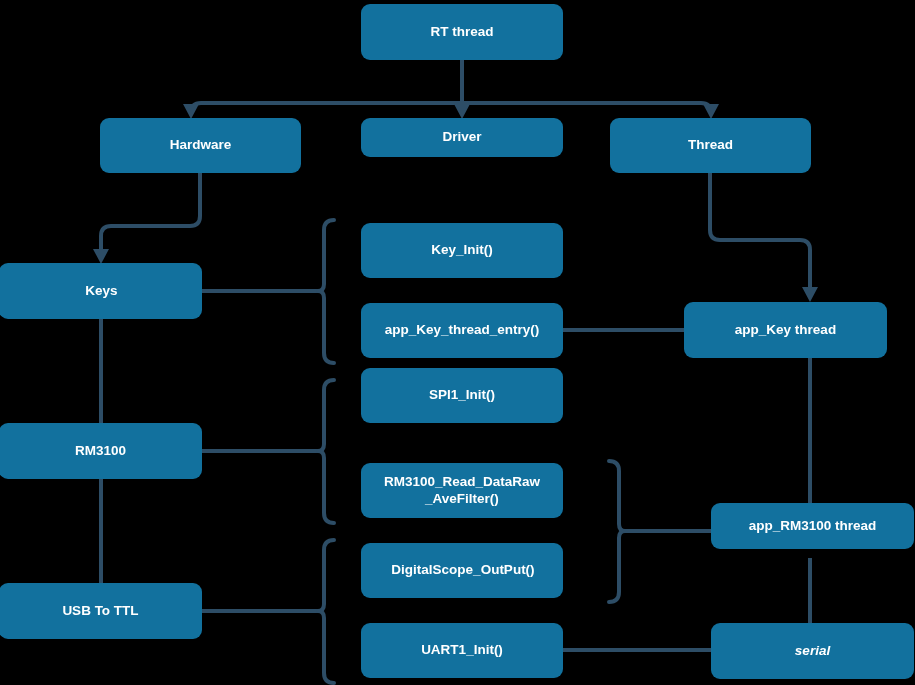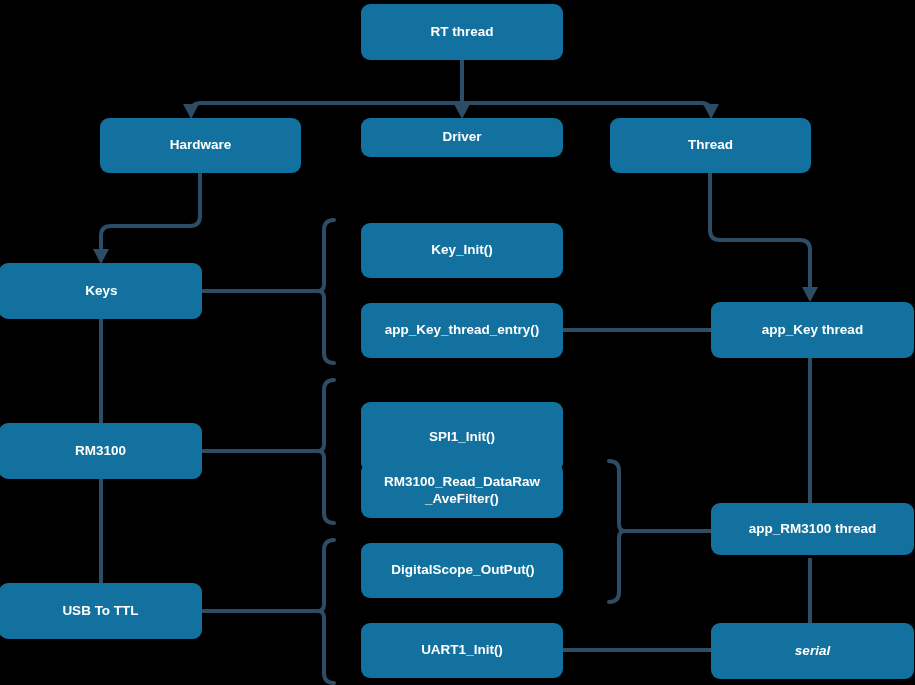--- a/index.html
+++ b/index.html
@@ -135,42 +135,42 @@
   </div>
 
   <div class="node" style="left:361px; top:223px; width:202px; height:55px;align-items:center;">
     <span>Key_Init()</span>
   </div>
 
   <div class="node" style="left:361px; top:303px; width:202px; height:55px;">
     <span>app_Key_thread_entry()</span>
   </div>
 
-  <div class="node" style="left:361px; top:402px; width:202px; height:70px;">
+  <div class="node" style="left:361px; top:368px; width:202px; height:55px;">
     <span>SPI1_Init()</span>
   </div>
 
   <div class="node" style="left:361px; top:463px; width:202px; height:55px;">
     <span>RM3100_Read_DataRaw
 _AveFilter()</span>
   </div>
 
   <div class="node" style="left:361px; top:543px; width:202px; height:55px;padding-left:8px;">
     <span>DigitalScope_OutPut()</span>
   </div>
 
   <div class="node" style="left:361px; top:623px; width:202px; height:55px;">
     <span>UART1_Init()</span>
   </div>
 
-  <div class="node" style="left:711px; top:302px; width:203px; height:56px;">
+  <div class="node" style="left:684px; top:302px; width:203px; height:56px;">
     <span>app_Key thread</span>
   </div>
 
-  <div class="node" style="left:711px; top:503px; width:203px; height:52px;text-align:right;">
+  <div class="node" style="left:711px; top:503px; width:203px; height:46px;text-align:right;">
     <span>app_RM3100 thread</span>
   </div>
 
   <div class="node" style="left:711px; top:623px; width:203px; height:56px;font-style:italic;">
     <span>serial</span>
   </div>
 
 </div>
 
 </body></html>

